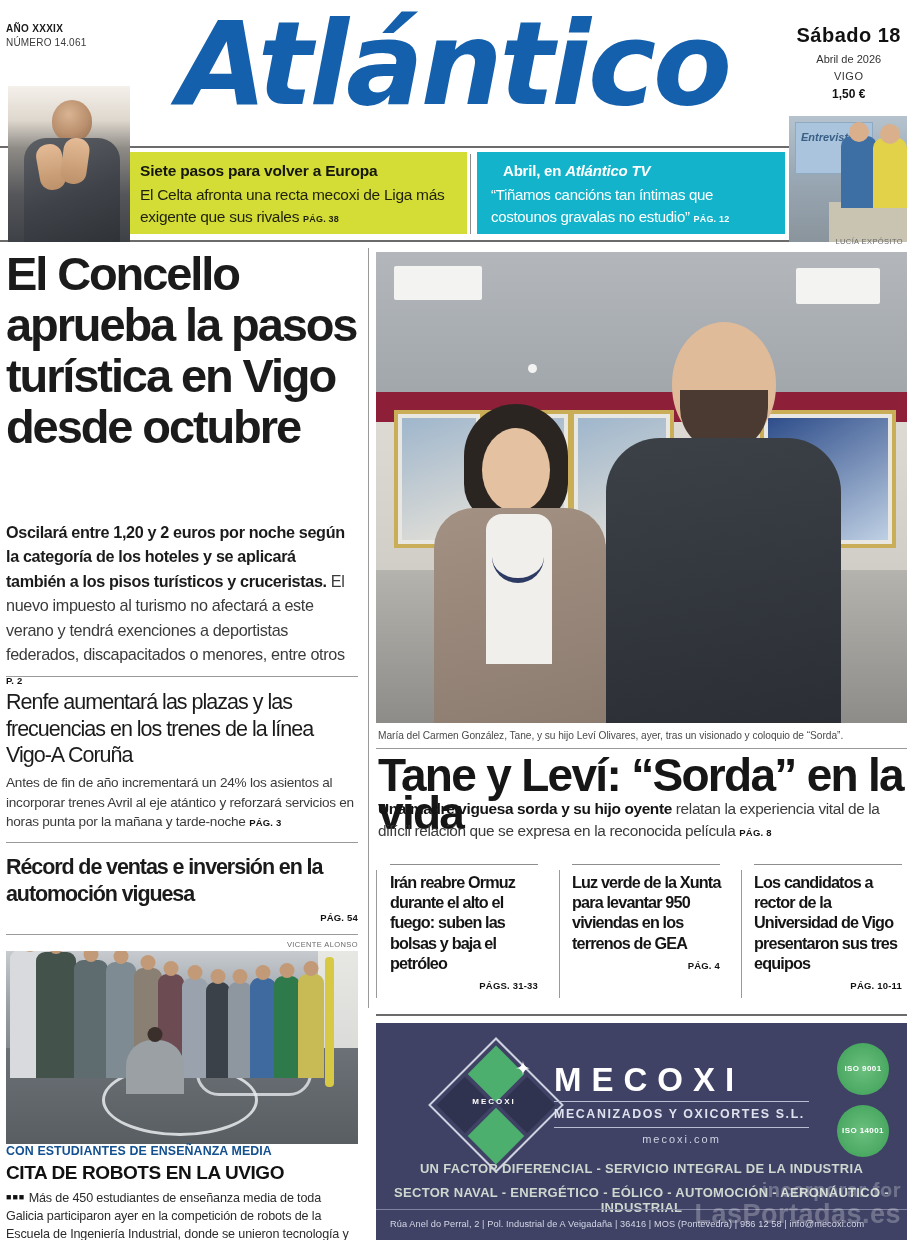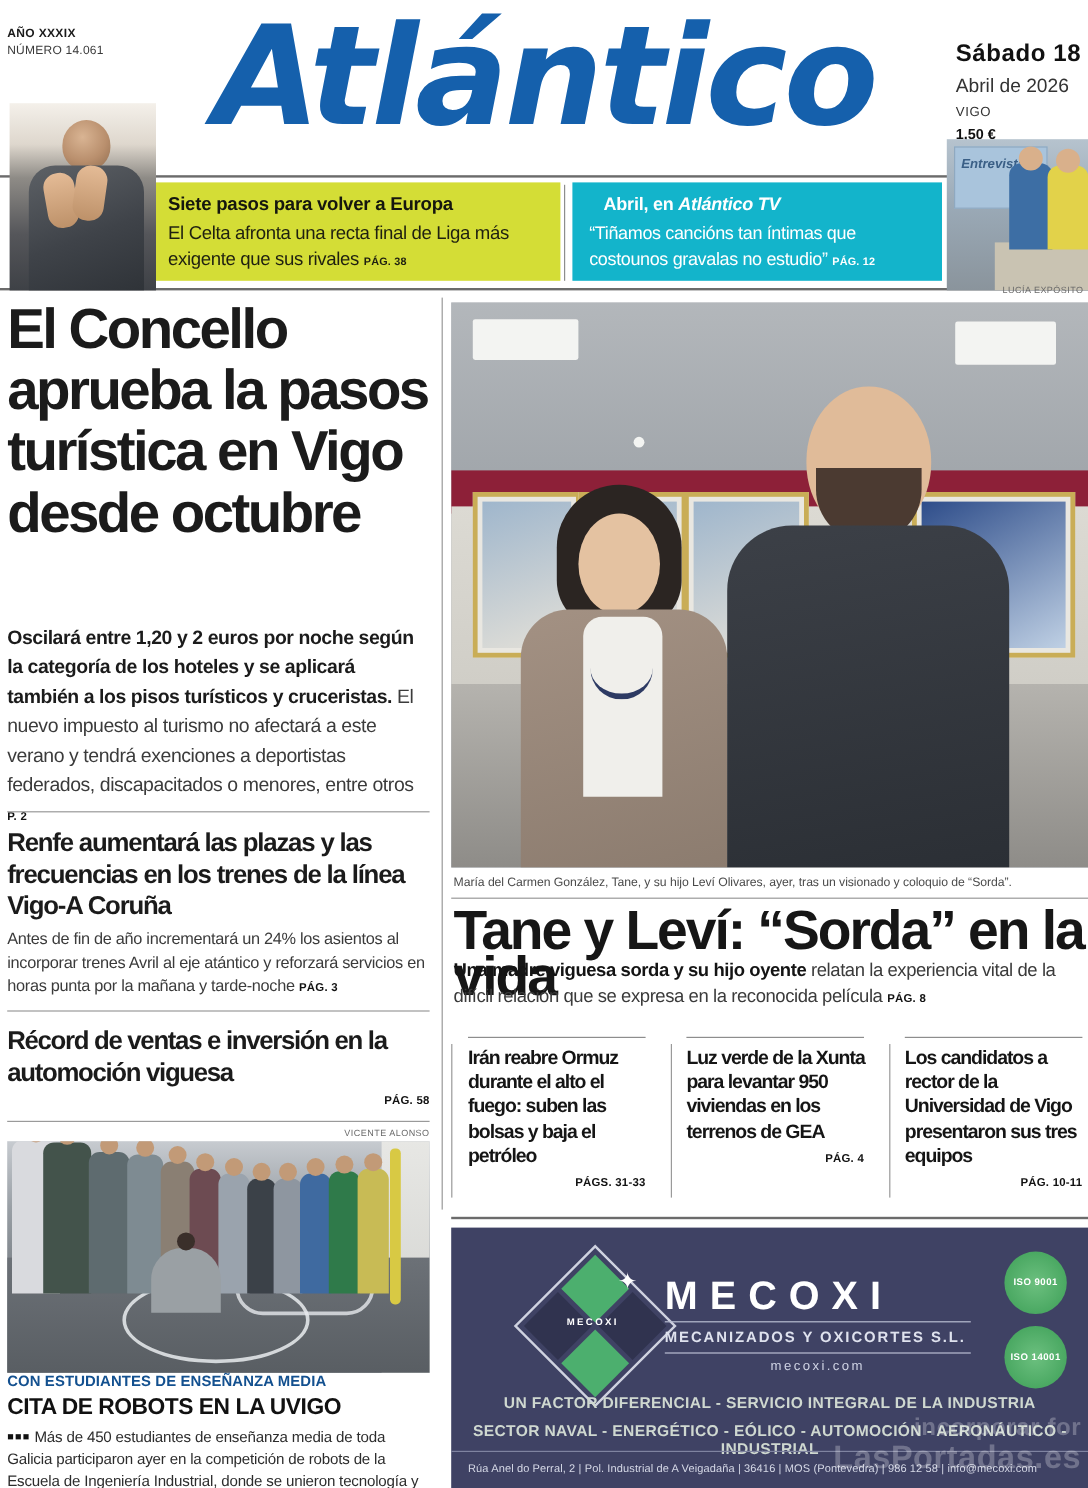--- a/index.html
+++ b/index.html
@@ -10,23 +10,23 @@
     color:#1a1a1a;
     -webkit-font-smoothing:antialiased;
   }
   .page{position:absolute;inset:0;width:907px;height:1240px;}
 
   
   .masthead{position:absolute;left:0;top:0;width:907px;height:140px;}
   .issue-left{position:absolute;left:6px;top:22px;line-height:1.35;}
   .issue-left .l1{font-size:10px;font-weight:bold;letter-spacing:.3px;color:#1a1a1a;}
   .issue-left .l2{font-size:10px;font-weight:normal;letter-spacing:.2px;color:#3a3a3a;}
-  .issue-right{position:absolute;right:6px;top:30px;text-align:left;line-height:1.55;}
+  .issue-right{position:absolute;right:6px;top:20px;text-align:center;line-height:1.55;}
   .issue-right .d1{font-size:20px;font-weight:bold;letter-spacing:.5px;color:#111;}
-  .issue-right .d2{font-size:16px;color:#333;}
+  .issue-right .d2{font-size:11px;color:#333;}
   .issue-right .d3{font-size:11px;color:#333;letter-spacing:.5px;}
   .issue-right .d4{font-size:12px;font-weight:bold;color:#111;}
   .logo{
     position:absolute;left:0;right:0;top:4px;text-align:center;
     font-family:"DejaVu Sans",sans-serif;
     font-weight:bold;font-style:italic;
     font-size:115px;line-height:120px;letter-spacing:-3px;
     color:#1560ac;
   }
 
@@ -87,21 +87,21 @@
   .lead-body{
     position:absolute;left:6px;top:272px;width:352px;
     font-size:16.2px;line-height:24.4px;letter-spacing:-.35px;color:#3b3b3b;
   }
   .lead-body b{color:#1b1b1b;font-weight:bold;}
   .pag{font-size:9.5px;font-weight:bold;letter-spacing:.2px;color:#111;white-space:nowrap;}
 
   .hr-thin{position:absolute;left:6px;width:352px;height:1px;background:#9a9a9a;}
 
   .sec2-h{position:absolute;left:6px;top:441px;width:352px;
-    font-size:21.5px;line-height:26.5px;font-weight:bold;letter-spacing:-1px;color:#1b1b1b;}
+    font-size:21.5px;line-height:26.5px;font-weight:normal;letter-spacing:-1px;color:#1b1b1b;}
   .sec2-b{position:absolute;left:6px;top:525px;width:352px;
     font-size:13.6px;line-height:19.6px;letter-spacing:-.25px;color:#3b3b3b;}
 
   .sec3-h{position:absolute;left:6px;top:606px;width:352px;
     font-size:21.5px;line-height:27px;font-weight:bold;letter-spacing:-1.1px;color:#1b1b1b;}
   .sec3-pag{position:absolute;right:8px;top:664px;}
 
   
   .credit-left{position:absolute;right:8px;top:692px;font-size:7.5px;letter-spacing:.4px;color:#6a6a6a;}
   .photo-robots{position:absolute;left:6px;top:703px;width:352px;height:193px;overflow:hidden;
@@ -214,21 +214,21 @@
     </div>
   </div>
 
   <div class="teaser-strip">
     <div class="teaser-rule"></div>
     <div class="teaser-rule2"></div>
 
     <div class="teaser-a">
       <div class="t-head">Siete pasos para volver a Europa</div>
       <div class="t-sub">
-        <span>El Celta afronta una recta final de Liga más exigente que sus rivales</span>
+        <span>El Celta afronta una recta mecoxi de Liga más exigente que sus rivales</span>
         <span class="t-pag">PÁG. 38</span>
       </div>
     </div>
 
     <div class="vdiv" style="left:470px;top:8px;height:80px;"></div>
 
     <div class="teaser-b">
       <div class="t-head"><span>Abril, en </span><i>Atlántico  TV</i></div>
       <div class="t-sub">
         <span>“Tiñamos cancións tan íntimas que costounos gravalas no estudio”</span>
@@ -271,21 +271,21 @@
       <div class="hr-thin" style="top:428px;"></div>
 
       <div class="sec2-h">Renfe aumentará las plazas y las frecuencias en los trenes de la línea Vigo-A Coruña</div>
       <div class="sec2-b">
         <span>Antes de fin de año incrementará un 24% los asientos al incorporar trenes Avril al eje atántico y reforzará servicios en horas punta por la mañana y tarde-noche</span> <span class="pag">PÁG. 3</span>
       </div>
 
       <div class="hr-thin" style="top:594px;"></div>
 
       <div class="sec3-h">Récord de ventas e inversión en la automoción viguesa</div>
-      <div class="sec3-pag pag">PÁG. 58</div>
+      <div class="sec3-pag pag">PÁG. 54</div>
 
       <div class="hr-thin" style="top:686px;"></div>
 
       <div class="credit-left">VICENTE ALONSO</div>
 
       <div class="photo-robots">
         <div class="wall"></div>
         <div class="floor"></div>
         <div class="ring"></div>
         <div class="track"></div>

